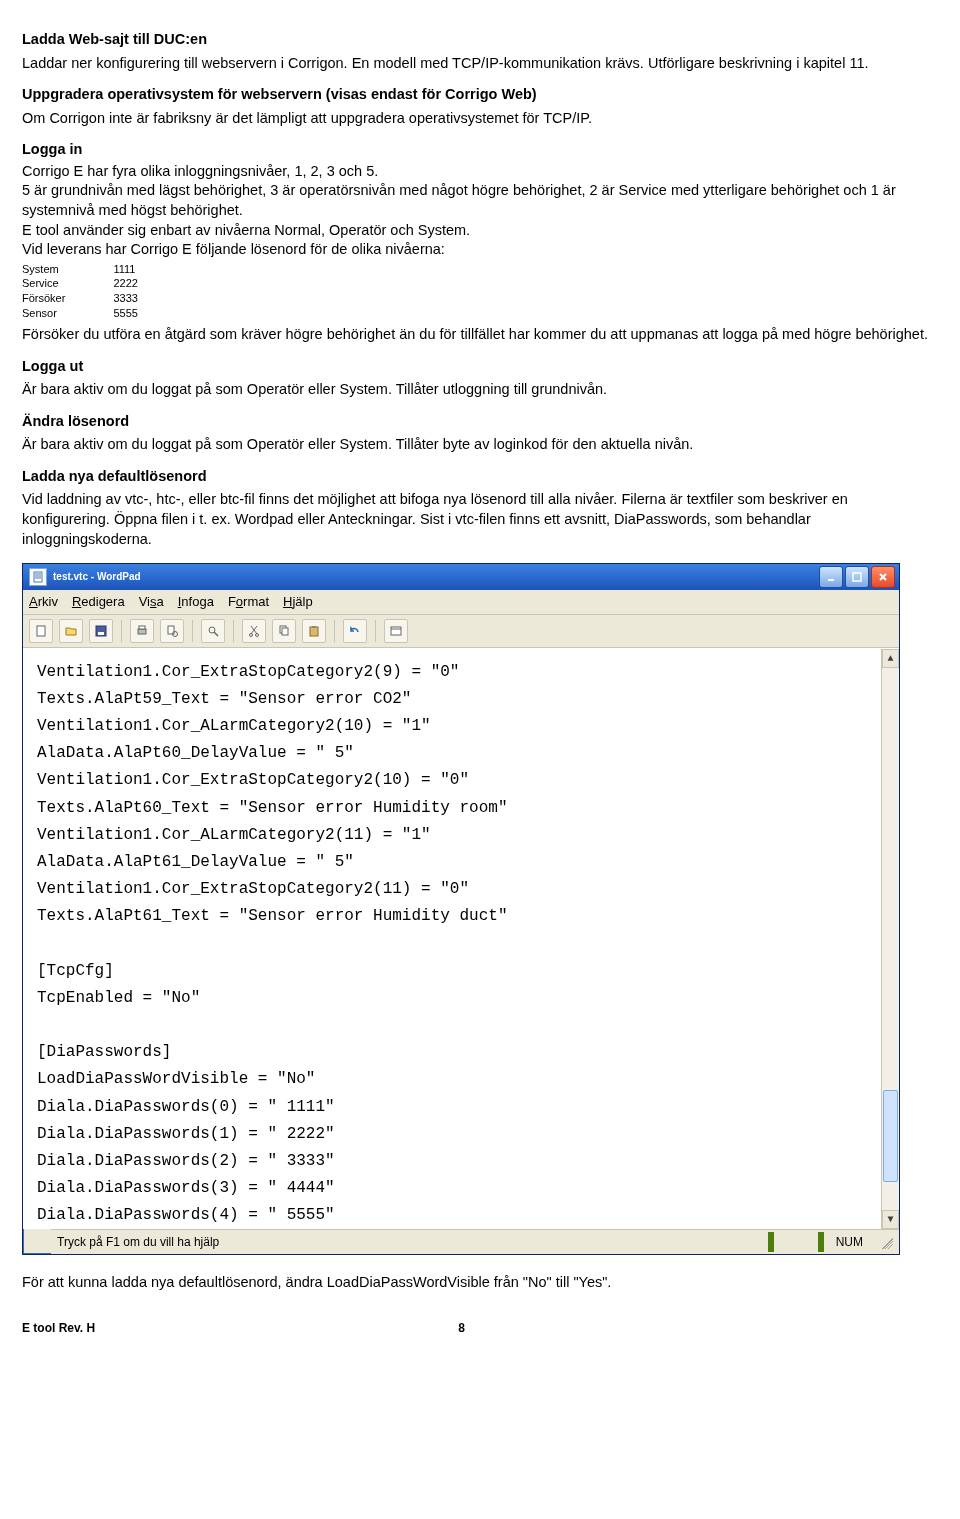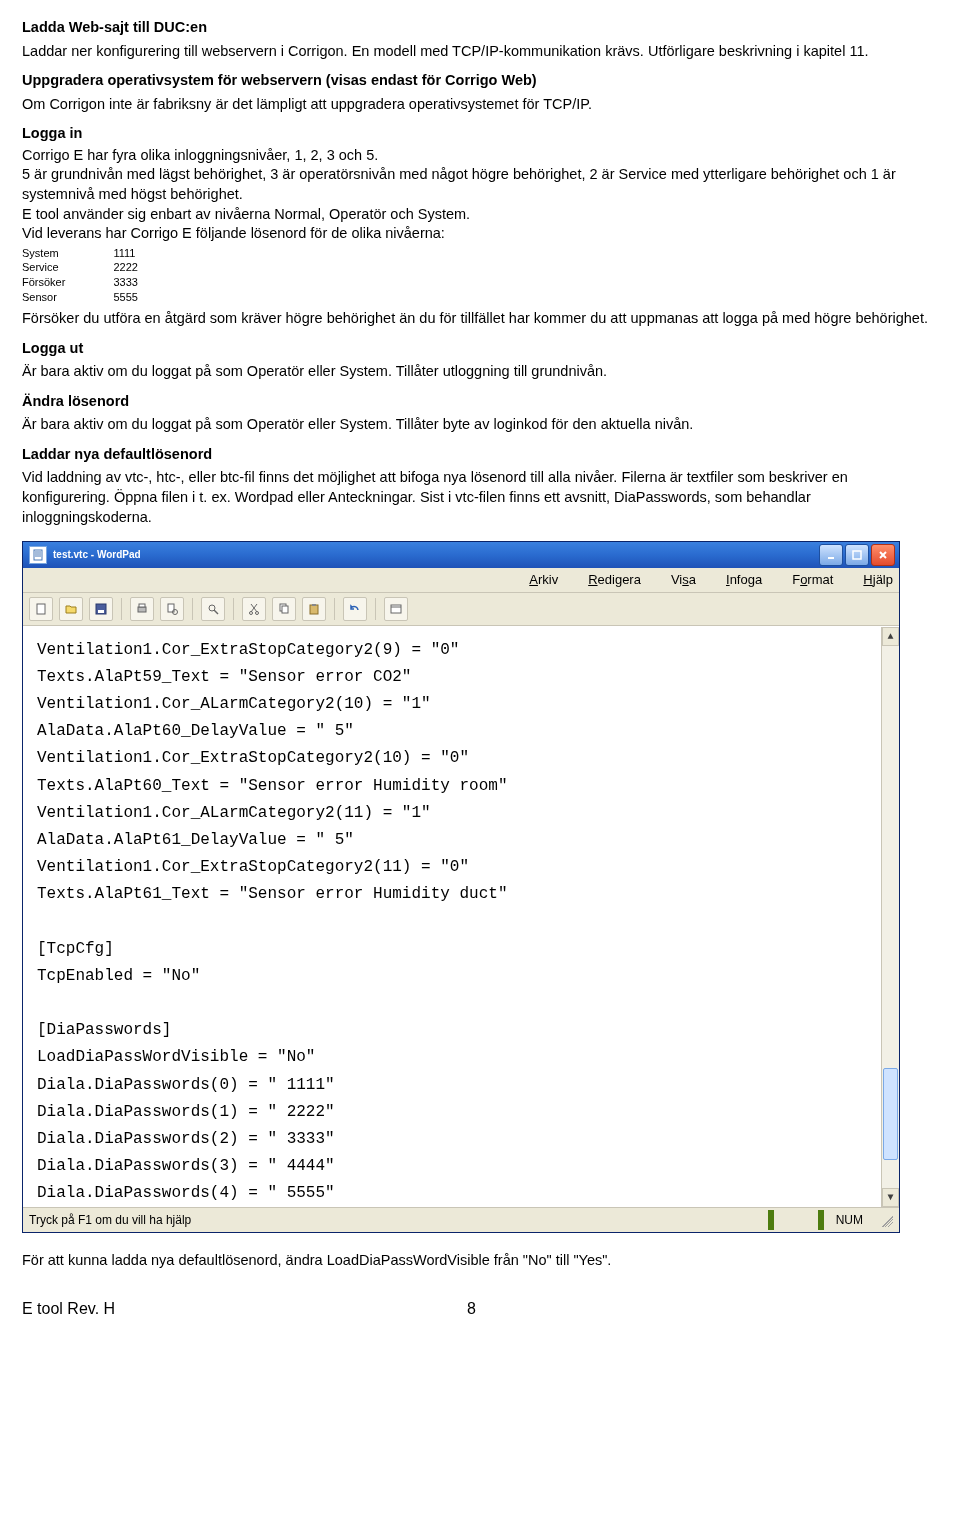--- a/index.html
+++ b/index.html
@@ -7,24 +7,24 @@
     font-size: 14.5px;
     line-height: 1.35;
     margin: 0;
     padding: 18px 22px 28px 22px;
     color: #000;
     background: #fff;
     width: 960px;
     box-sizing: border-box;
   }
   .para { margin: 4px 0 10px 0; }
-  .section-head { font-weight: bold; margin-top: 0; margin-bottom: 2px; }
+  .section-head { font-weight: bold; margin-top: 12px; margin-bottom: 2px; }
   table.pw { border-collapse: collapse; margin: 2px 0 4px 0; }
   table.pw td { padding: 0 48px 0 0; font-size: 11px; }
-  .footer { display:flex; align-items:flex-end; font-size: 16px; margin-top: 28px; }
+  .footer { display:flex; align-items:flex-end; font-size: 12px; margin-top: 28px; font-weight: bold; }
   .footer .center { flex:1; text-align:center; }
 
   
   .wordpad-window {
     width: 876px;
     margin: 14px 0 18px 0;
     border: 1px solid #0a246a;
     background: #ece9d8;
     box-shadow: 0 0 0 1px #3b6ea5 inset;
     font-size: 12px;
@@ -52,24 +52,23 @@
     border: 1px solid #1d4f9f;
     border-radius: 3px;
     display:flex; align-items:center; justify-content:center;
     color:#fff; font-weight:bold; font-size:12px;
   }
   .win-btn.close { background: linear-gradient(to bottom,#ff8f6b,#e34b2e); border-color:#b03016; }
   .menubar {
     background: #ece9d8;
     display:flex;
     padding: 3px 6px;
-    gap: 30px;
+    gap: 14px;
     font-size: 13px;
     border-bottom: 1px solid #c9c5b6;
-    justify-content: flex-end;
   }
   .menubar span u { text-decoration: underline; }
   .toolbar {
     background: #ece9d8;
     display:flex;
     align-items:center;
     padding: 4px 6px;
     gap: 6px;
     border-bottom: 1px solid #c9c5b6;
   }
@@ -107,21 +106,21 @@
   }
   .scroll-track { flex:1; background:#f2f0e6; position:relative; }
   .scroll-thumb {
     position:absolute; left:1px; right:1px; top:78%; height:90px;
     background:#cfe3ff; border:1px solid #7ba9e6; border-radius:2px;
   }
   .statusbar {
     background:#ece9d8;
     border-top:1px solid #c9c5b6;
     display:flex; align-items:center;
-    font-size:12px; padding:2px 6px; height:20px;
+    font-size:12px; padding:2px 6px; height:20px;margin-left:28px;
   }
   .statusbar .fill { flex:1; }
   .statusbar .cell {
     border-left:6px solid #4d7c0f; padding: 0 12px; height:100%;
     display:flex; align-items:center;
   }
   .statusbar .grip {
     width:14px; height:14px; margin-left:4px;
     background:
      linear-gradient(135deg, transparent 60%, #a0a0a0 60%, #a0a0a0 65%, transparent 65%),
@@ -166,21 +165,21 @@
   </table>
 
 <div class="para">Försöker du utföra en åtgärd som kräver högre behörighet än du för tillfället har  kommer du att uppmanas att logga på med högre behörighet.</div>
 
 <div class="section-head">Logga ut</div>
 <div class="para">Är bara aktiv om du loggat på som Operatör eller System. Tillåter utloggning till grundnivån.</div>
 
 <div class="section-head">Ändra lösenord</div>
 <div class="para">Är bara aktiv om du loggat på som Operatör eller System. Tillåter byte av loginkod för den aktuella nivån.</div>
 
-<div class="section-head">Laddar nya defaultlösenord</div>
+<div class="section-head">Ladda nya defaultlösenord</div>
 <div class="para">Vid laddning av vtc-, htc-, eller btc-fil finns det möjlighet att bifoga nya lösenord till alla nivåer. Filerna är textfiler som beskriver en konfigurering. Öppna filen i t. ex. Wordpad eller Anteckningar. Sist i vtc-filen finns ett avsnitt, DiaPasswords, som behandlar inloggningskoderna.</div>
 
 <div class="wordpad-window">
   <div class="titlebar">
     <span class="appicon">
       <svg viewBox="0 0 10 12">
           <rect x="1" y="1" width="8" height="10" fill="#fff" stroke="#4a78b5"></rect>
           <line x1="2" y1="3" x2="8" y2="3" stroke="#4a78b5"></line>
           <line x1="2" y1="5" x2="8" y2="5" stroke="#4a78b5"></line>
           <line x1="2" y1="7" x2="8" y2="7" stroke="#4a78b5"></line>

